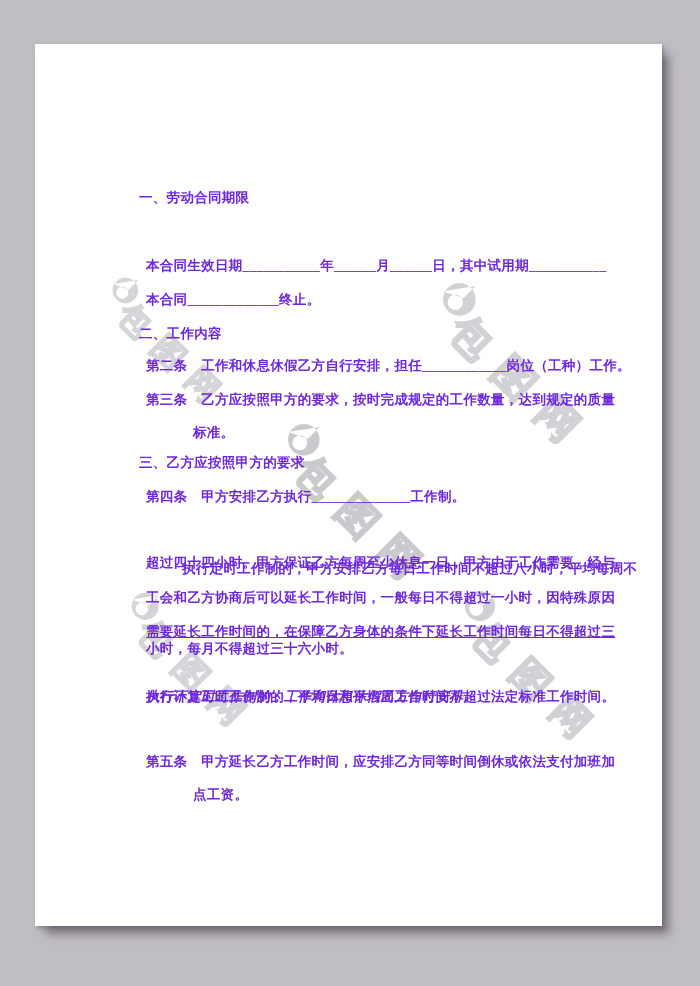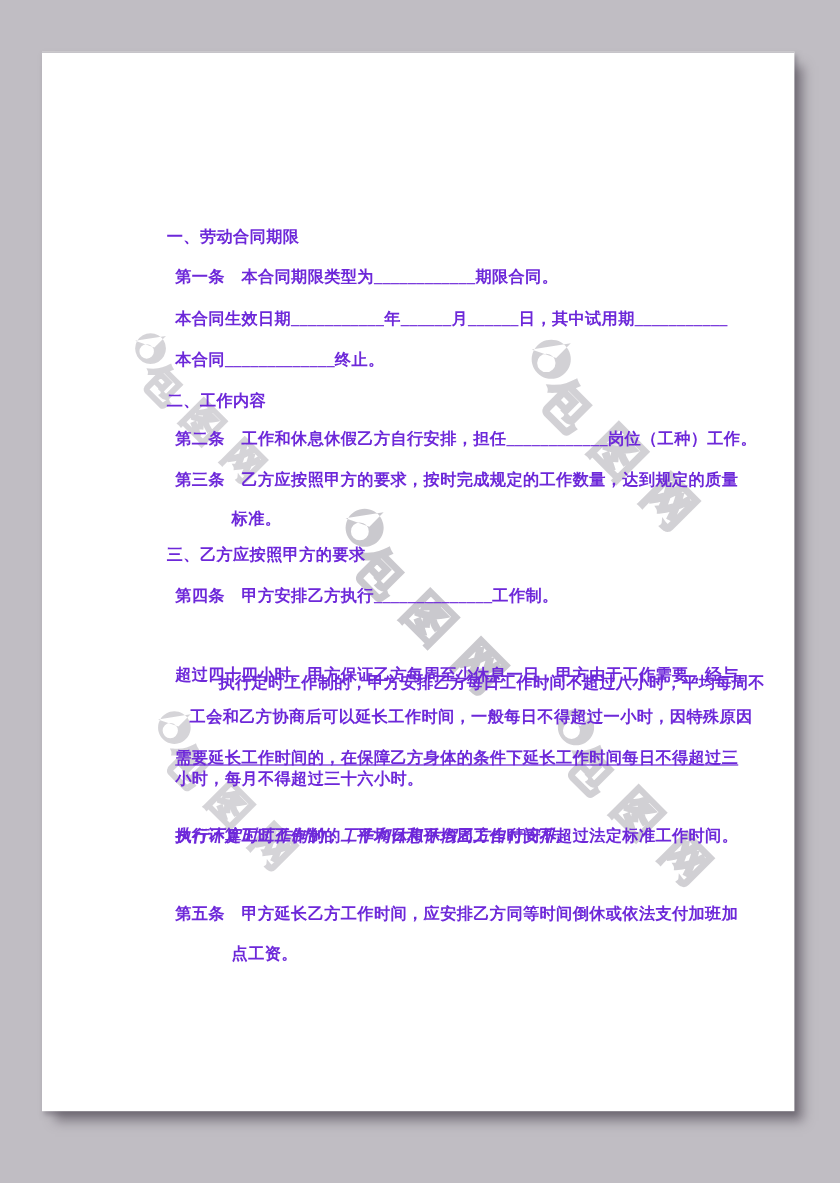--- a/index.html
+++ b/index.html
@@ -99,32 +99,31 @@
     <div class="wm" style="left:428px;top:545px;opacity:.33;transform:scale(1.0);transform-origin:0 0;">
       <svg class="wm-logo" viewBox="0 0 36 36">
           <path fill="currentColor" fill-rule="evenodd" d="M18 2 a16 16 0 1 0 .002 0 Z M14 21 m-7.5 0 a7.5 7.5 0 1 0 15 0 a7.5 7.5 0 1 0 -15 0 Z M2 10 L34 5 L22 17 Z"></path>
         </svg>
       <span class="wm-char c1">包</span>
       <span class="wm-char c2">图</span>
       <span class="wm-char c3">网</span>
     </div>
 
     <div class="line indent-section" style="top:145px;">一、劳动合同期限</div>
-    <div class="line indent-label" style="top:178px;">第一条　本合同期限类型为____________期限合同。</div>
     <div class="line indent-body" style="top:213px;">本合同生效日期___________年______月______日，其中试用期___________</div>
     <div class="line indent-body" style="top:247px;">本合同_____________终止。</div>
     <div class="line indent-section" style="top:281px;">二、工作内容</div>
     <div class="line indent-label" style="top:313px;">第二条　工作和休息休假乙方自行安排，担任____________岗位（工种）工作。</div>
     <div class="line indent-label" style="top:347px;text-align:center;">第三条　乙方应按照甲方的要求，按时完成规定的工作数量，达到规定的质量</div>
     <div class="line indent-cont" style="top:380px;">标准。</div>
     <div class="line indent-section" style="top:410px;">三、乙方应按照甲方的要求</div>
     <div class="line indent-label" style="top:444px;">第四条　甲方安排乙方执行______________工作制。</div>
     <div class="line indent-first" style="top:477px;margin-top:39px;">执行定时工作制的，甲方安排乙方每日工作时间不超过八小时，平均每周不</div>
     <div class="line indent-body" style="top:510px;">超过四十四小时。甲方保证乙方每周至少休息一日，甲方由于工作需要，经与</div>
-    <div class="line indent-body" style="top:545px;margin-left:12px;">工会和乙方协商后可以延长工作时间，一般每日不得超过一小时，因特殊原因</div>
+    <div class="line indent-body" style="top:545px;">工会和乙方协商后可以延长工作时间，一般每日不得超过一小时，因特殊原因</div>
     <div class="line indent-body" style="top:579px;text-decoration:underline;">需要延长工作时间的，在保障乙方身体的条件下延长工作时间每日不得超过三</div>
     <div class="line indent-body" style="top:596px;">小时，每月不得超过三十六小时。</div>
     <div class="line indent-body" style="top:644px;">执行计算工时工作制的，平均日和平均周工作时间不超过法定标准工作时间。</div>
     <div class="line indent-body" style="top:644px;font-style:italic;">执行不定时工作制的，工作和休息休假乙方自行安排。</div>
     <div class="line indent-label" style="top:709px;">第五条　甲方延长乙方工作时间，应安排乙方同等时间倒休或依法支付加班加</div>
     <div class="line indent-cont" style="top:742px;text-align:right;">点工资。</div>
 
   </div>
 </div>
 

